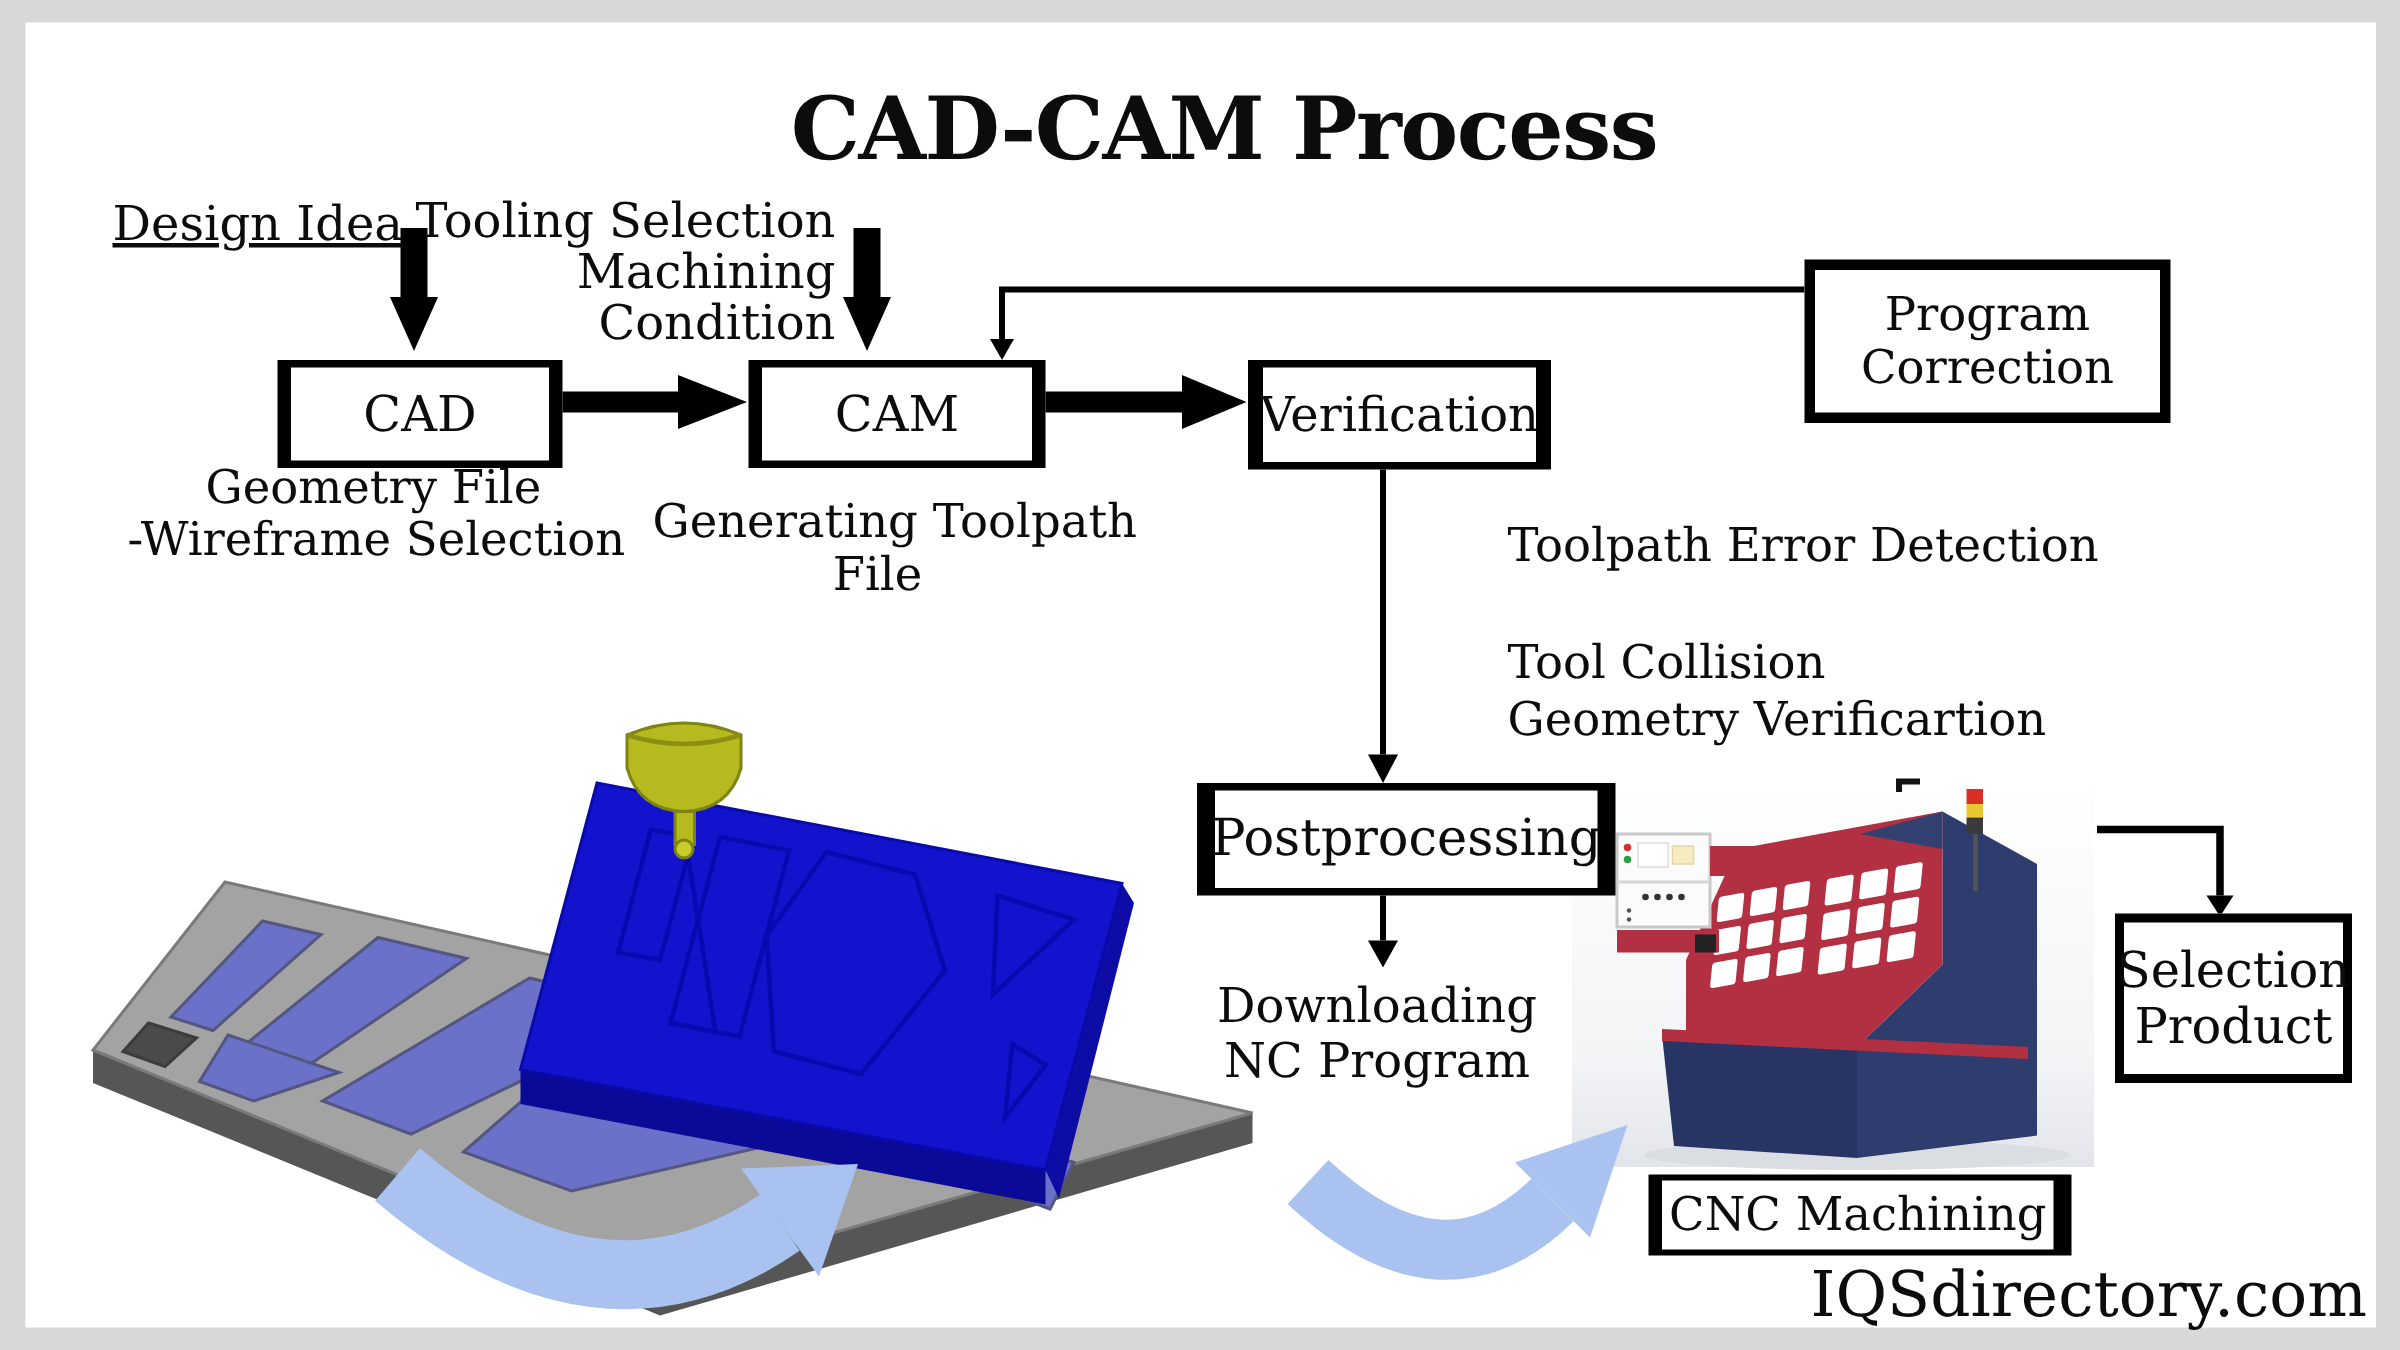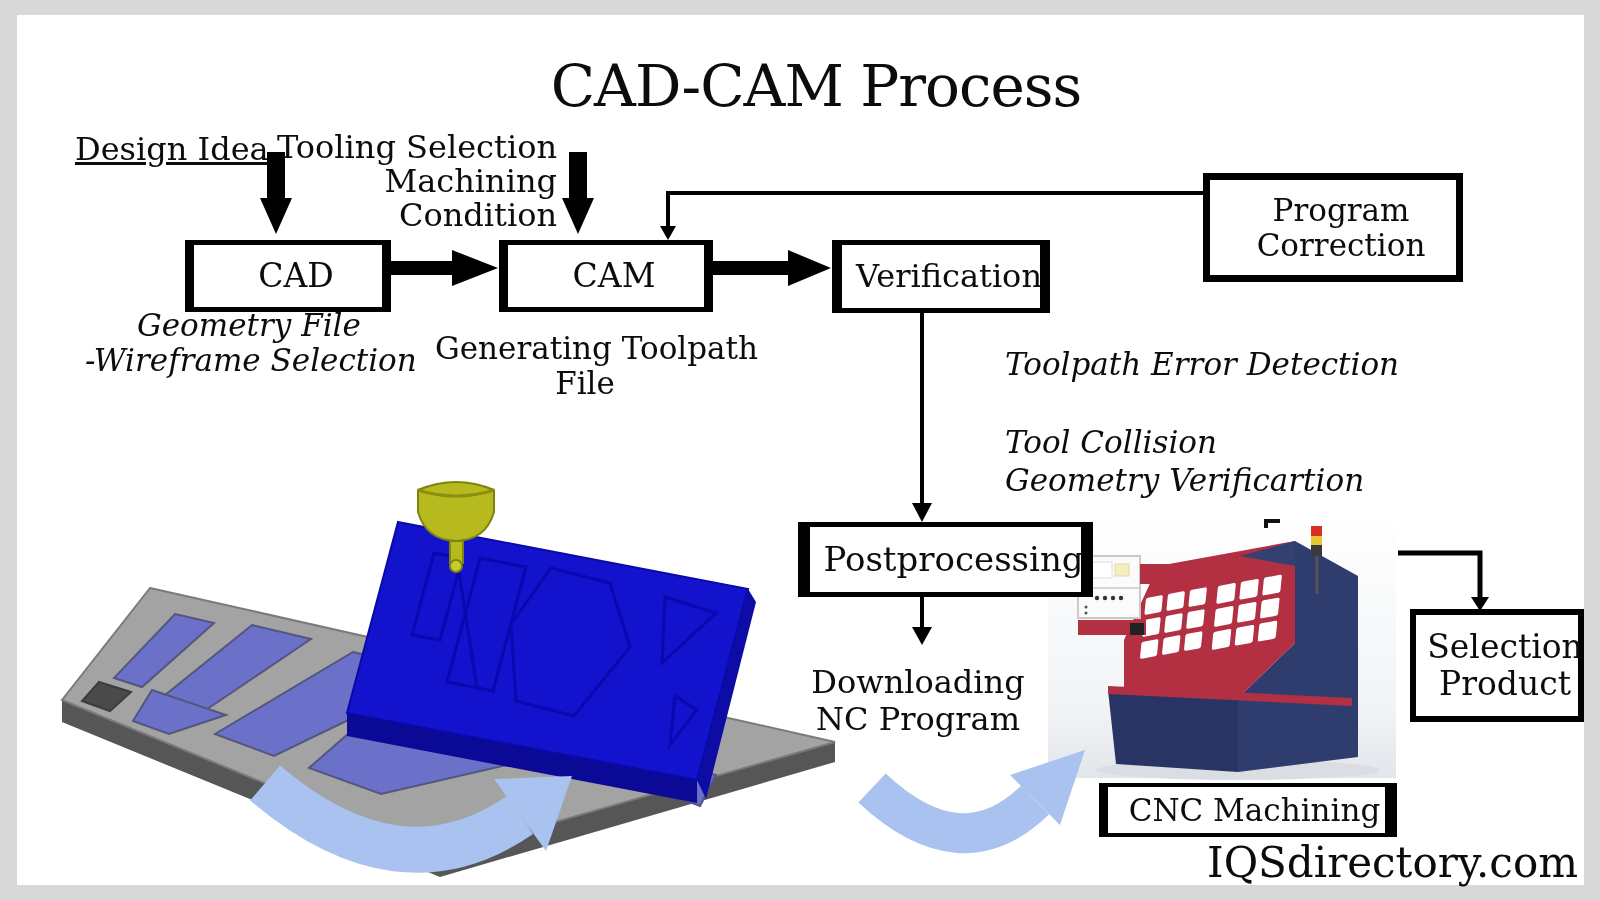--- a/index.html
+++ b/index.html
@@ -1,24 +1,24 @@
 <!DOCTYPE html>
 <html><head>
 <meta charset="utf-8">
 <style>
   html,body{margin:0;padding:0;background:#d8d8d8;}
   .canvas{position:relative;width:1600px;height:900px;background:#d8d8d8;overflow:hidden;
           font-family:"DejaVu Serif","Liberation Serif",serif;color:#0c0c0c;}
   .panel{position:absolute;left:17px;top:15px;width:1567px;height:870px;background:#ffffff;}
   .gfx{position:absolute;left:0;top:0;}
   .t{position:absolute;white-space:nowrap;}
-  .title{font-size:58px;font-weight:400;letter-spacing:-1px;text-align:center;}
+  .title{font-size:58px;font-weight:700;letter-spacing:-1px;text-align:center;}
   .node{position:absolute;background:#ffffff;border:5px solid #000;display:flex;flex-direction:column;
-        align-items:center;justify-content:center;text-align:center;font-size:33px;line-height:1.12;padding-left:16px;}
-  .lbl{font-size:31px;font-style:italic;}
+        align-items:center;justify-content:center;text-align:center;font-size:33px;line-height:1.12;}
+  .lbl{font-size:31px;}
   .watermark{font-size:42px;}
 </style>
 </head>
 <body>
 
 <div class="canvas">
   <div class="panel"></div>
 
   <svg class="gfx" width="1600" height="900" viewBox="0 0 1600 900">
     <defs>
@@ -177,19 +177,19 @@
 
   <div class="t" style="left:435px;top:331px;width:300px;text-align:center;font-size:31px;line-height:35px;">
     <div>Generating Toolpath</div>
     <div>File</div>
   </div>
 
   <div class="t lbl" style="left:1005px;top:346px;">Toolpath Error Detection</div>
   <div class="t lbl" style="left:1005px;top:382px;margin-top:42px;">Tool Collision</div>
   <div class="t lbl" style="left:1005px;top:418px;margin-top:44px;">Geometry Verificartion</div>
 
-  <div class="t" style="left:768px;top:652px;width:300px;text-align:center;font-size:32px;line-height:37px;margin-top:12px;">
+  <div class="t" style="left:768px;top:652px;width:300px;text-align:center;font-size:32px;line-height:37px;">
     <div>Downloading</div>
     <div>NC Program</div>
   </div>
 
   <div class="t watermark" style="right:22px;top:838px;">IQSdirectory.com</div>
 </div>
 
 </body></html>

